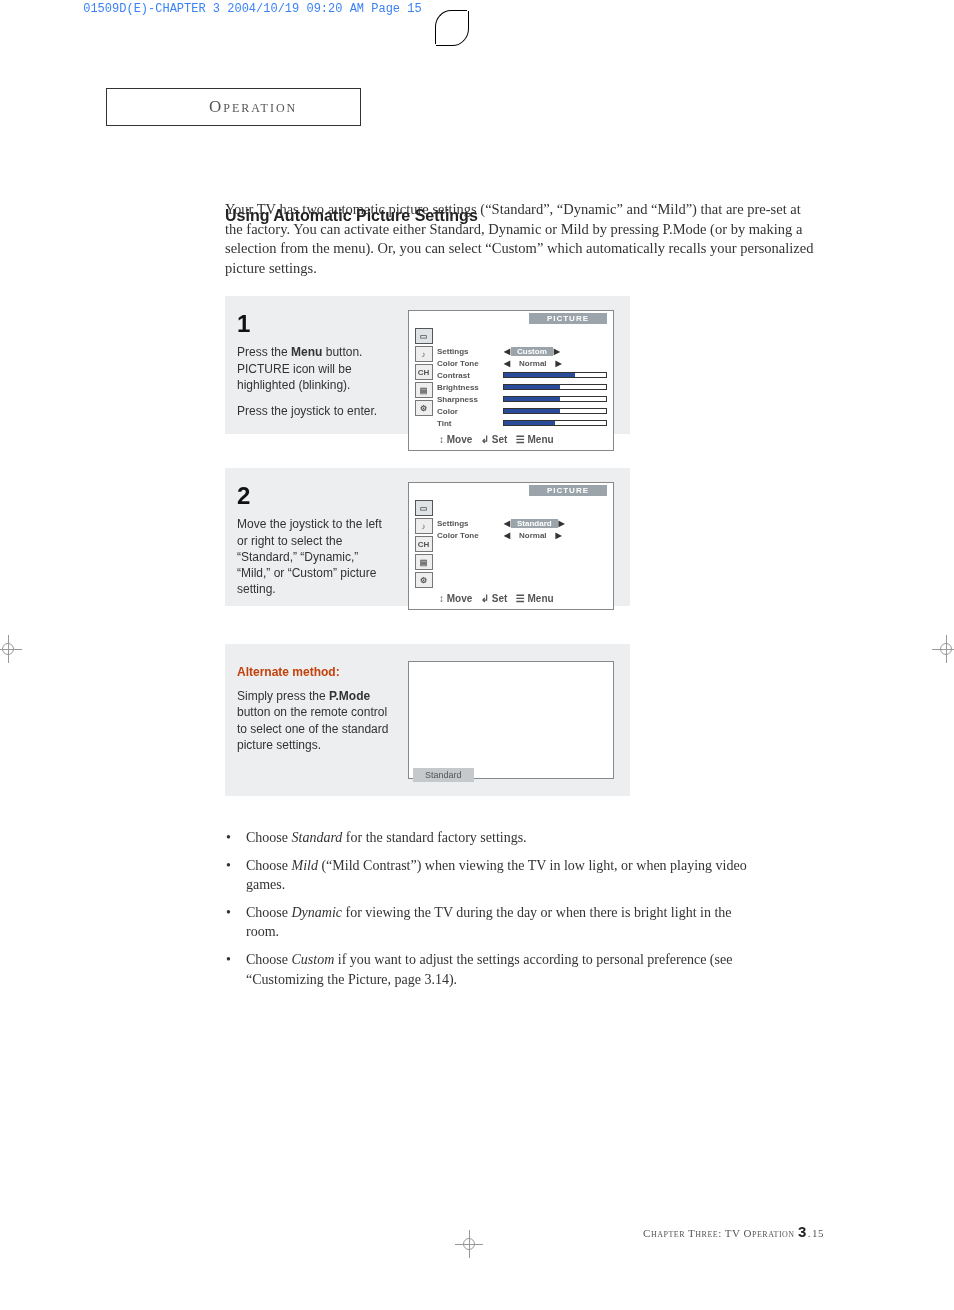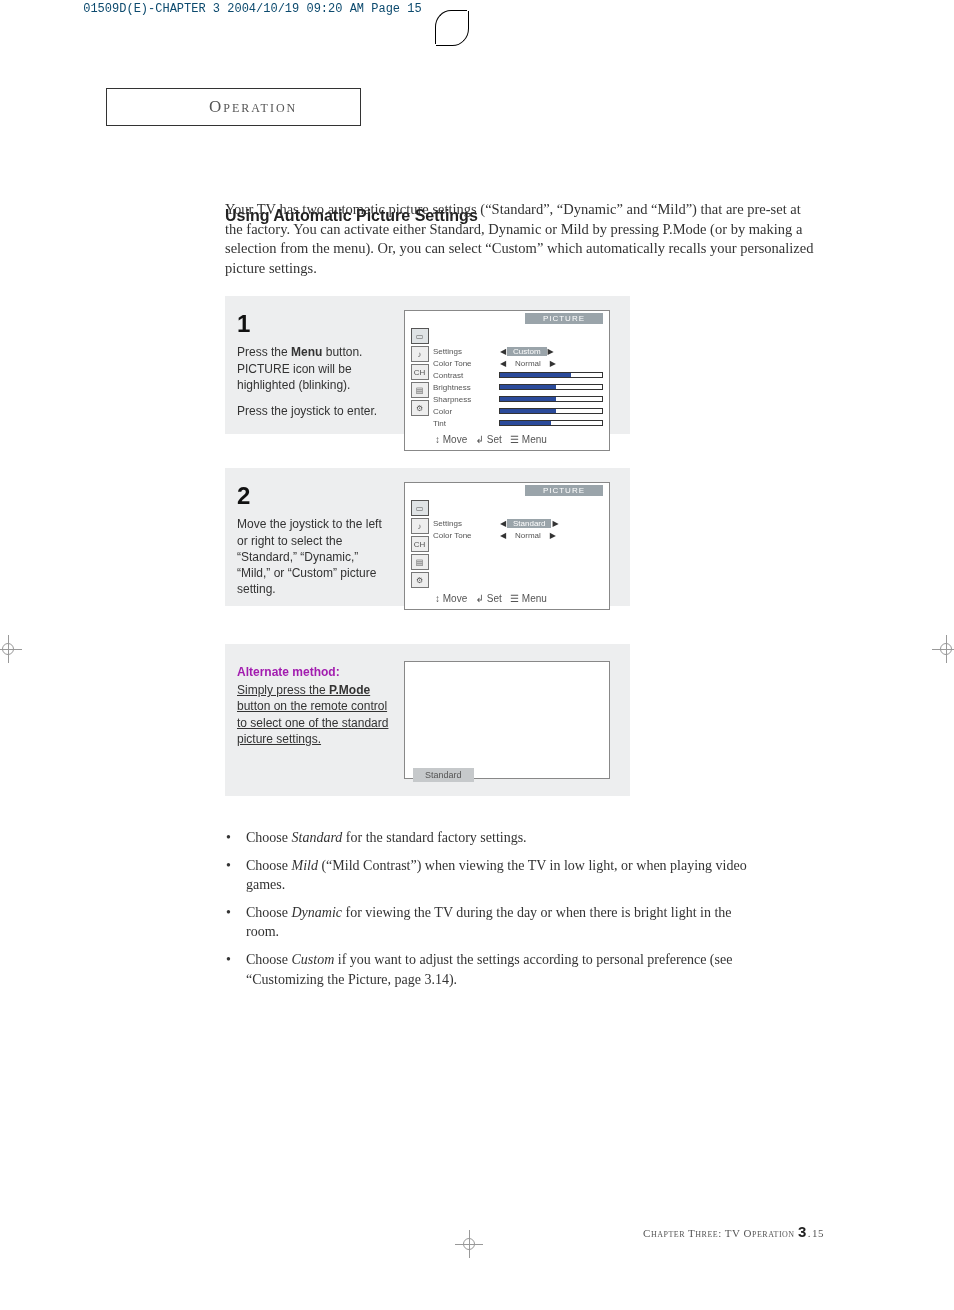--- a/index.html
+++ b/index.html
@@ -3,21 +3,21 @@
 <meta charset="utf-8">
 <style>
   * { box-sizing: border-box; margin: 0; padding: 0; }
   html, body { width: 954px; background: #fff; font-family: Georgia, 'Times New Roman', serif; color: #222; }
   .page { position: relative; width: 954px; height: 1310px; }
 
   
   .header-strip {
     position: absolute; top: 0; left: 0; width: 100%; height: 18px;
     background: #fff;
-    font-family: 'Courier New', monospace; font-size: 12px; color: #0c4a6e;
+    font-family: 'Courier New', monospace; font-size: 12px; color: #3b82f6;
     padding-left: 4px; line-height: 18px;
   }
   .black-chip { position: absolute; top: 0; left: 0; width: 56px; height: 10px; background: #000; }
   .curve-mark {
     position: absolute; top: 10px; left: 435px; width: 32px; height: 34px;
     border: 1.5px solid #000; border-bottom: none; border-right: none;
     border-radius: 50% 0 0 0; transform: rotate(0deg);
     background: transparent;
   }
   .curve-mark::after {
@@ -65,22 +65,23 @@
   }
   .card-inner { display: flex; }
   .card-text {
     width: 175px; padding: 12px 10px 16px 12px;
     font-family: Arial, Helvetica, sans-serif; font-size: 12px; color: #333;
     line-height: 1.35;
   }
   .big-num { font-family: Arial, Helvetica, sans-serif; font-weight: 900; font-size: 24px; color: #111; margin-bottom: 4px; }
   .card-text p { margin-bottom: 10px; }
   .card-img {
-    flex: 1; display: flex; align-items: center; justify-content: flex-start;
+    flex: 1; display: flex; align-items: center; justify-content: center;
     padding: 14px 12px 14px 4px;
+    font-weight: bold;
   }
 
   .osd {
     width: 206px; border: 1px solid #888; background: #fff; font-family: Arial, sans-serif;
     font-size: 8px; color: #555;
   }
   .osd .title-row { display: flex; justify-content: flex-end; padding: 2px 6px; }
   .osd .title-chip { background: #9aa4aa; color: #fff; font-size: 8px; padding: 1px 18px; letter-spacing: 1px; }
   .osd .body { display: flex; }
   .osd .iconcol { width: 26px; display: flex; flex-direction: column; align-items: center; gap: 2px; padding: 2px 0 2px 3px; }
@@ -92,21 +93,21 @@
   .osd .bar { flex: 1; height: 6px; border: 1px solid #333; position: relative; }
   .osd .bar .fill { position: absolute; top: 0; left: 0; height: 100%; background: #2a4a9a; }
   .osd .valchip { background: #9aa4aa; color: #fff; padding: 0 6px; font-size: 8px; }
   .osd .arrow { width: 8px; text-align: center; color:#333; }
   .osd .foot { padding: 3px 6px 5px 30px; font-size: 10px; color:#555; }
 
   .card1 { top: 296px; height: 138px; }
   .card2 { top: 468px; height: 138px; }
   .card3 { top: 644px; height: 152px; }
 
-  .alt-title { font-family: Arial, sans-serif; font-weight: bold; font-size: 12px; color:#a21caf; }
+  .alt-title { font-family: Arial, sans-serif; font-weight: bold; font-size: 12px; color:#c2410c; }
 
   .stand-chip {
     position: absolute; bottom: 14px; left: 188px;
     background: #c6c9cb; color: #555; font-family: Arial, sans-serif; font-size: 9px;
     padding: 2px 12px;
   }
 
   
   .bullets { position: absolute; top: 828px; left: 212px; width: 555px; font-size: 14px; color:#333; line-height: 1.4; }
   .bullets li { list-style: none; position: relative; padding-left: 34px; margin-bottom: 8px; }
@@ -276,21 +277,21 @@
           </div>
         </div>
       </div>
     </div>
   </div>
 
   <div class="card card3" style="position:absolute;">
     <div class="card-inner" style="height:100%;">
       <div class="card-text" style="padding-top:20px;">
         <div class="alt-title">Alternate method:</div>
-        <p style="margin-top:2px;text-decoration:underline;">
+        <p style="margin-top:8px;">
           <span>Simply press the </span><b class="sans">P.Mode</b><span> button on the remote control to select one of the standard picture settings.</span>
         </p>
       </div>
       <div class="card-img" style="position:relative;">
         <div style="width:206px; height:118px; border:1px solid #888; background:#fff; position:relative;">
         </div>
       </div>
     </div>
     <div class="stand-chip">Standard</div>
   </div>

